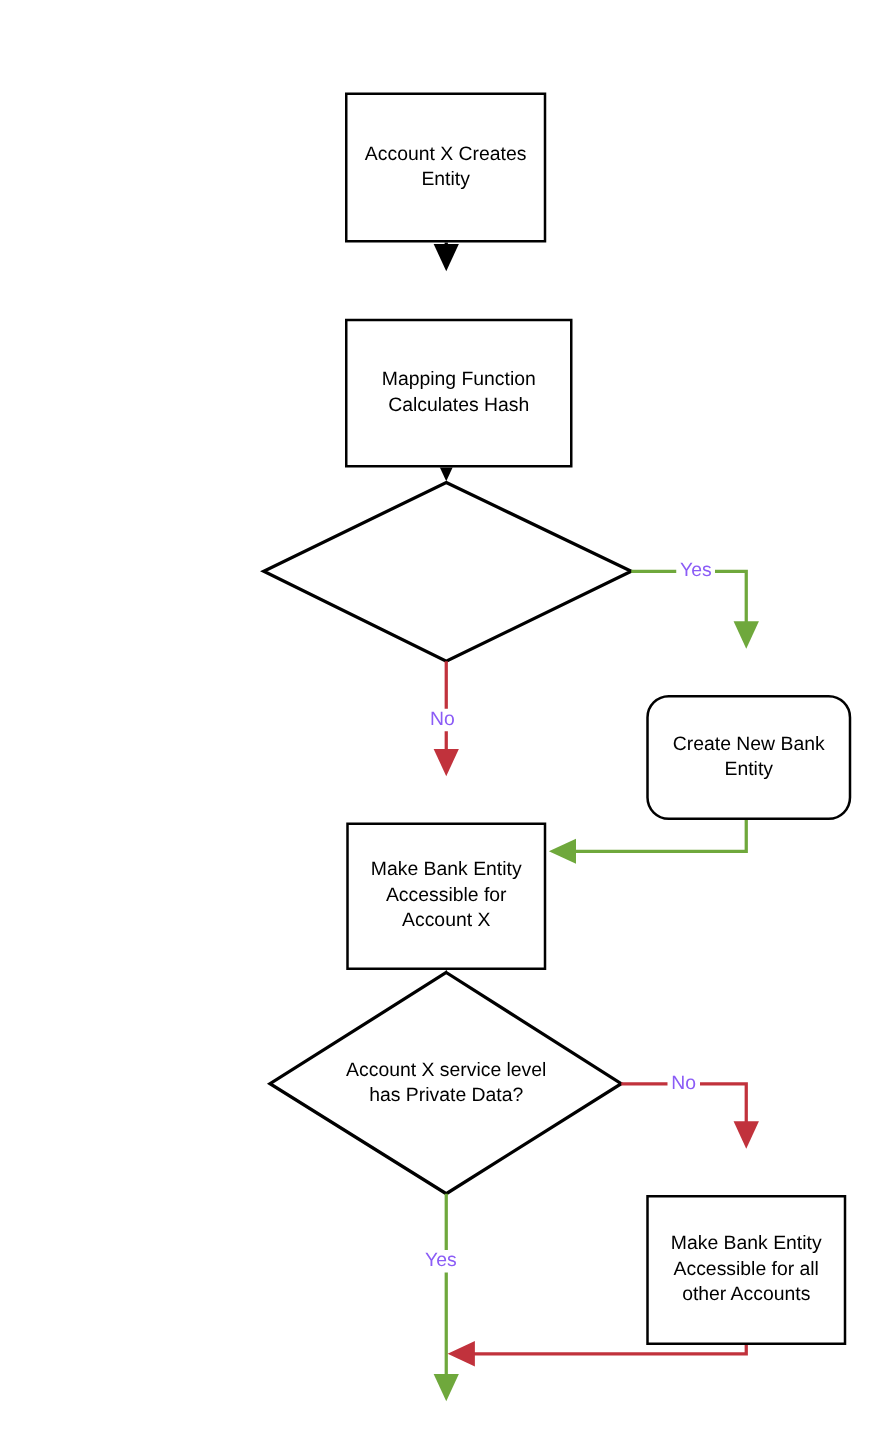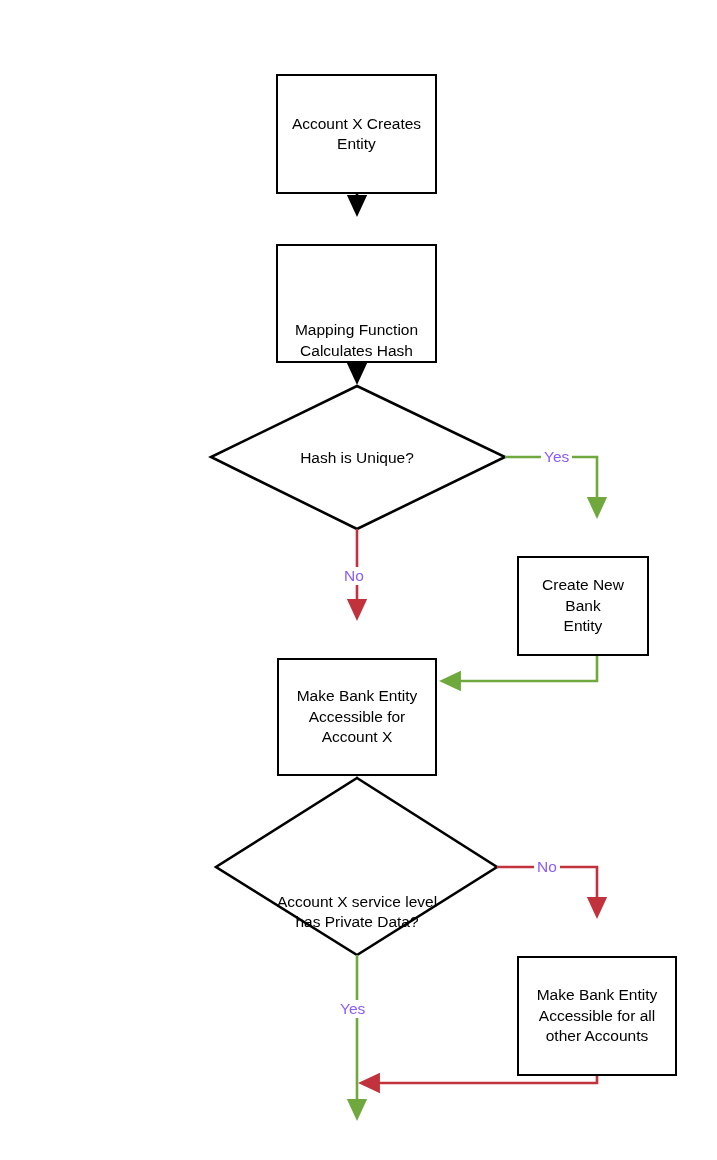--- a/index.html
+++ b/index.html
@@ -105,39 +105,38 @@
     <path d="M357,955 L357,1110" stroke="#6fa83c" stroke-width="2.6" fill="none" marker-end="url(#arrow-green)"></path>
 
     <path d="M597,1040 L597,1083 L369,1083" stroke="#c1323c" stroke-width="2.6" fill="none" marker-end="url(#arrow-red)"></path>
   </svg>
 
   <div class="node process" style="left:276px; top:38px; width:161px; height:120px;">
     <span class="node-label">Account X Creates
 Entity</span>
   </div>
 
-  <div class="node process" style="left:276px; top:208px; width:161px; height:119px;align-items:flex-end;">
+  <div class="node process" style="left:276px; top:219px; width:182px; height:119px;">
     <span class="node-label">Mapping Function
 Calculates Hash</span>
   </div>
 
-  <div class="decision-label" style="left:227px; top:448px; width:260px;">Hash is Unique?</div>
 
-  <div class="node process" style="left:517px; top:520px; width:132px; height:100px;">
+  <div class="node process" style="left:517px; top:520px; width:164px; height:100px;border-radius:18px;">
     <span class="node-label">Create New Bank
 Entity</span>
   </div>
 
   <div class="node process" style="left:277px; top:622px; width:160px; height:118px;">
     <span class="node-label">Make Bank Entity
 Accessible for
 Account X</span>
   </div>
 
-  <div class="decision-label" style="left:232px; top:847px; width:250px;margin-top:45px;">Account X service level
+  <div class="decision-label" style="left:232px; top:847px; width:250px;">Account X service level
 has Private Data?</div>
 
   <div class="node process" style="left:517px; top:920px; width:160px; height:120px;">
     <span class="node-label">Make Bank Entity
 Accessible for all
 other Accounts</span>
   </div>
 
   <div class="edge-label" style="left:541px; top:448px;">Yes</div>
 

